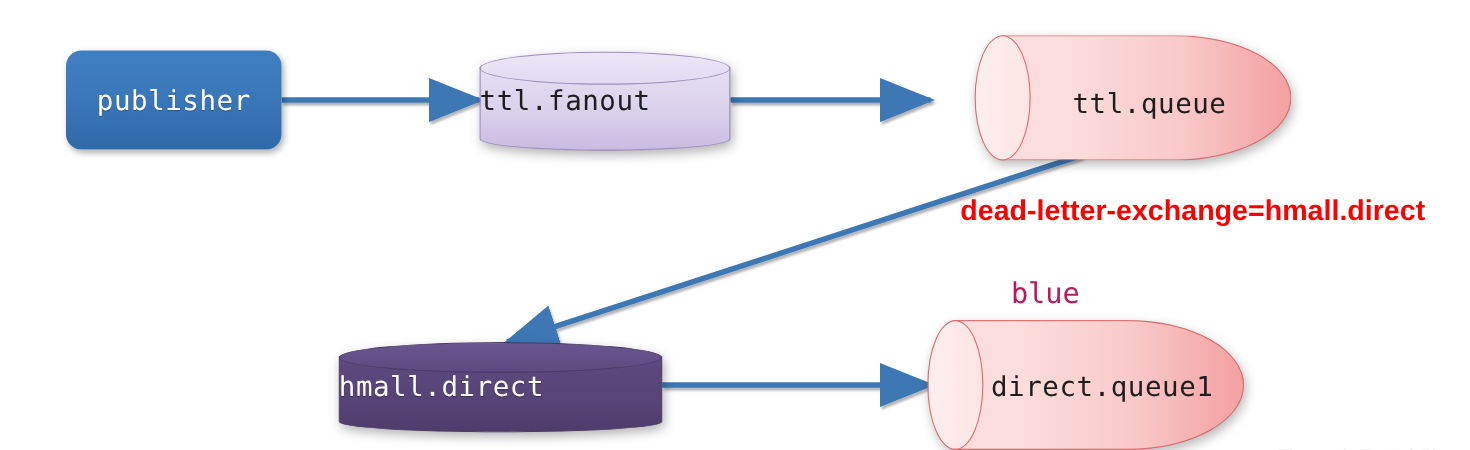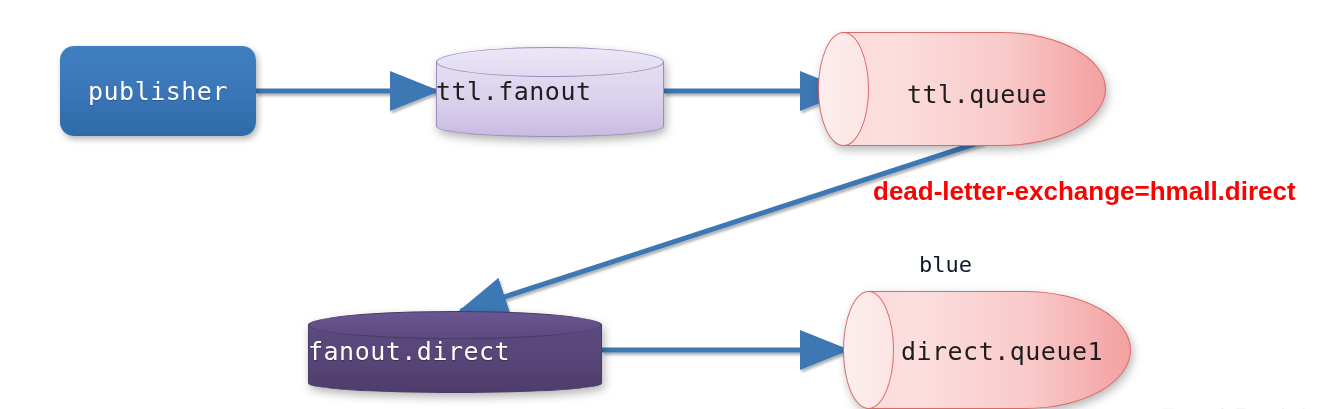--- a/index.html
+++ b/index.html
@@ -100,22 +100,22 @@
     font-family:"Liberation Sans", sans-serif;
     font-weight:bold;
     font-size:26px;
     white-space:nowrap;
     text-shadow:
       0 0 3px #fff, 0 0 3px #fff, 0 0 3px #fff,
       1px 1px 0 #fff, -1px 1px 0 #fff, 1px -1px 0 #fff, -1px -1px 0 #fff;
   }
   .annot-gray{
     position:absolute;
-    color:#0f172a;
-    font-size:22px;
+    color:#be185d;
+    font-size:26px;
     white-space:nowrap;
   }
   .watermark{
     position:absolute;
     color:#ededed;
     font-family:"DejaVu Sans", sans-serif;
     font-size:17px;
     letter-spacing:1px;
     white-space:nowrap;
     user-select:none;
@@ -151,34 +151,34 @@
   <div class="node rect-node" style="left:60px;top:22px;width:196px;height:90px;">
     <span class="label">publisher</span>
   </div>
 
   <div class="node cyl-v cyl-fanout" style="left:436px;top:23px;width:228px;height:88px;">
     <div class="body" style="top:14px;height:74px;"></div>
     <div class="top" style="height:28px;"></div>
     <div class="label" style="top:30px;">ttl.fanout</div>
   </div>
 
-  <div class="node cyl-h" style="left:818px;top:8px;width:288px;height:114px;">
+  <div class="node cyl-h" style="left:886px;top:8px;width:288px;height:114px;">
     <div class="body" style="left:24px;right:0;"></div>
     <div class="cap" style="width:49px;"></div>
     <div class="label" style="top:48px;left:30px;">ttl.queue</div>
   </div>
 
   <div class="annot-red" style="left:873px;top:152px;">dead-letter-exchange=hmall.direct</div>
 
   <div class="annot-gray" style="left:919px;top:228px;">blue</div>
 
   <div class="node cyl-v cyl-direct" style="left:308px;top:287px;width:294px;height:80px;">
     <div class="body" style="top:13px;height:67px;"></div>
     <div class="top" style="height:26px;"></div>
-    <div class="label" style="top:26px;">fanout.direct</div>
+    <div class="label" style="top:26px;">hmall.direct</div>
   </div>
 
   <div class="node cyl-h" style="left:843px;top:267px;width:288px;height:118px;">
     <div class="body" style="left:24px;right:0;"></div>
     <div class="cap" style="width:49px;"></div>
     <div class="label" style="top:46px;left:30px;">direct.queue1</div>
   </div>
 
   <div class="watermark" style="left:1160px;top:381px;">黑马程序员-研究院</div>
 

